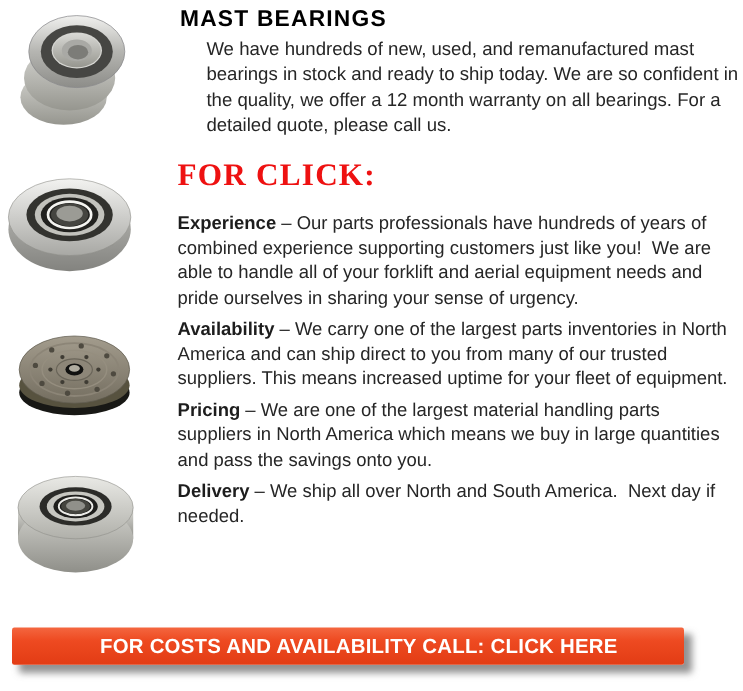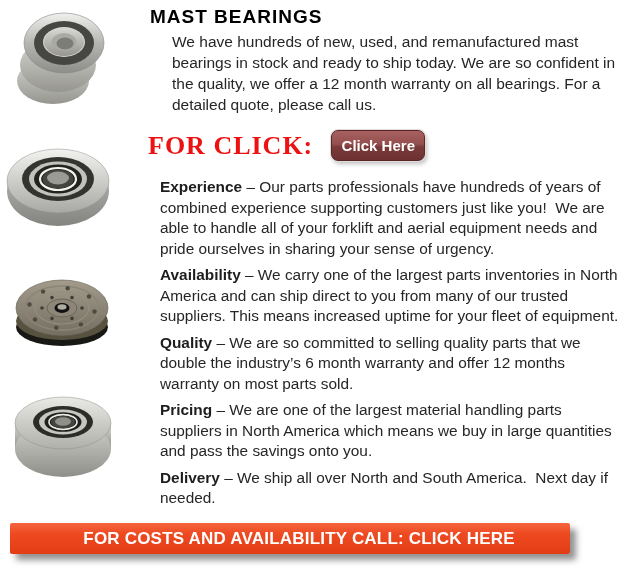--- a/index.html
+++ b/index.html
@@ -34,21 +34,21 @@
     font-size:26px; letter-spacing:1px; color:#ee1111; white-space:nowrap;
   }
   .click-here-btn {
     margin-left:18px; width:94px; height:31px; border-radius:7px;
     border:1px solid #5a2626; cursor:pointer;
     background:linear-gradient(180deg,#a86060 0%,#954f4f 45%,#7a3a3a 55%,#6d3131 100%);
     box-shadow:0 0 0 1px #dcdcdc, 2px 3px 4px rgba(0,0,0,0.25);
     color:#ffffff; font-family:"Liberation Sans", sans-serif;
     font-weight:bold; font-size:15px;
   }
-  .sections { position:absolute; top:177px; left:12px; width:460px; }
+  .sections { position:absolute; top:177px; left:0; width:460px; }
   .section {
     font-size:15.4px; line-height:20.5px; margin-bottom:6px;
     white-space:pre-wrap;
   }
   .section b { font-weight:bold; color:#1d1d1d; }
 
   .banner {
     position:absolute; left:10px; top:523px; width:560px; height:31px;
     display:block; text-decoration:none; border-radius:2px; cursor:pointer;
     background:linear-gradient(180deg,#f4663f 0%,#ee4a21 35%,#e23c14 100%);
@@ -170,27 +170,25 @@
     </svg>
   </figure>
 </div>
 
 <main class="content">
   <h1 class="title">MAST BEARINGS</h1>
   <p class="intro">We have hundreds of new, used, and remanufactured mast bearings in stock and ready to ship today. We are so confident in the quality, we offer a 12 month warranty on all bearings. For a detailed quote, please call us.</p>
 
   <div class="prices-row">
     <span class="prices-label">FOR CLICK:</span>
-    <button class="click-here-btn">Click Here</button>
   </div>
 
   <div class="sections">
     <p class="section"><b>Experience</b><span> – Our parts professionals have hundreds of years of combined experience supporting customers just like you!  We are able to handle all of your forklift and aerial equipment needs and pride ourselves in sharing your sense of urgency.</span></p>
     <p class="section"><b>Availability</b><span> – We carry one of the largest parts inventories in North America and can ship direct to you from many of our trusted suppliers. This means increased uptime for your fleet of equipment.</span></p>
-    <p class="section"><b>Quality</b><span> – We are so committed to selling quality parts that we double the industry’s 6 month warranty and offer 12 months warranty on most parts sold.</span></p>
     <p class="section"><b>Pricing</b><span> – We are one of the largest material handling parts suppliers in North America which means we buy in large quantities and pass the savings onto you.</span></p>
     <p class="section"><b>Delivery</b><span> – We ship all over North and South America.  Next day if needed.</span></p>
   </div>
 </main>
 
 <a class="banner" href="#">
   <span>FOR COSTS AND AVAILABILITY CALL: CLICK HERE</span>
 </a>
 
 </body></html>

